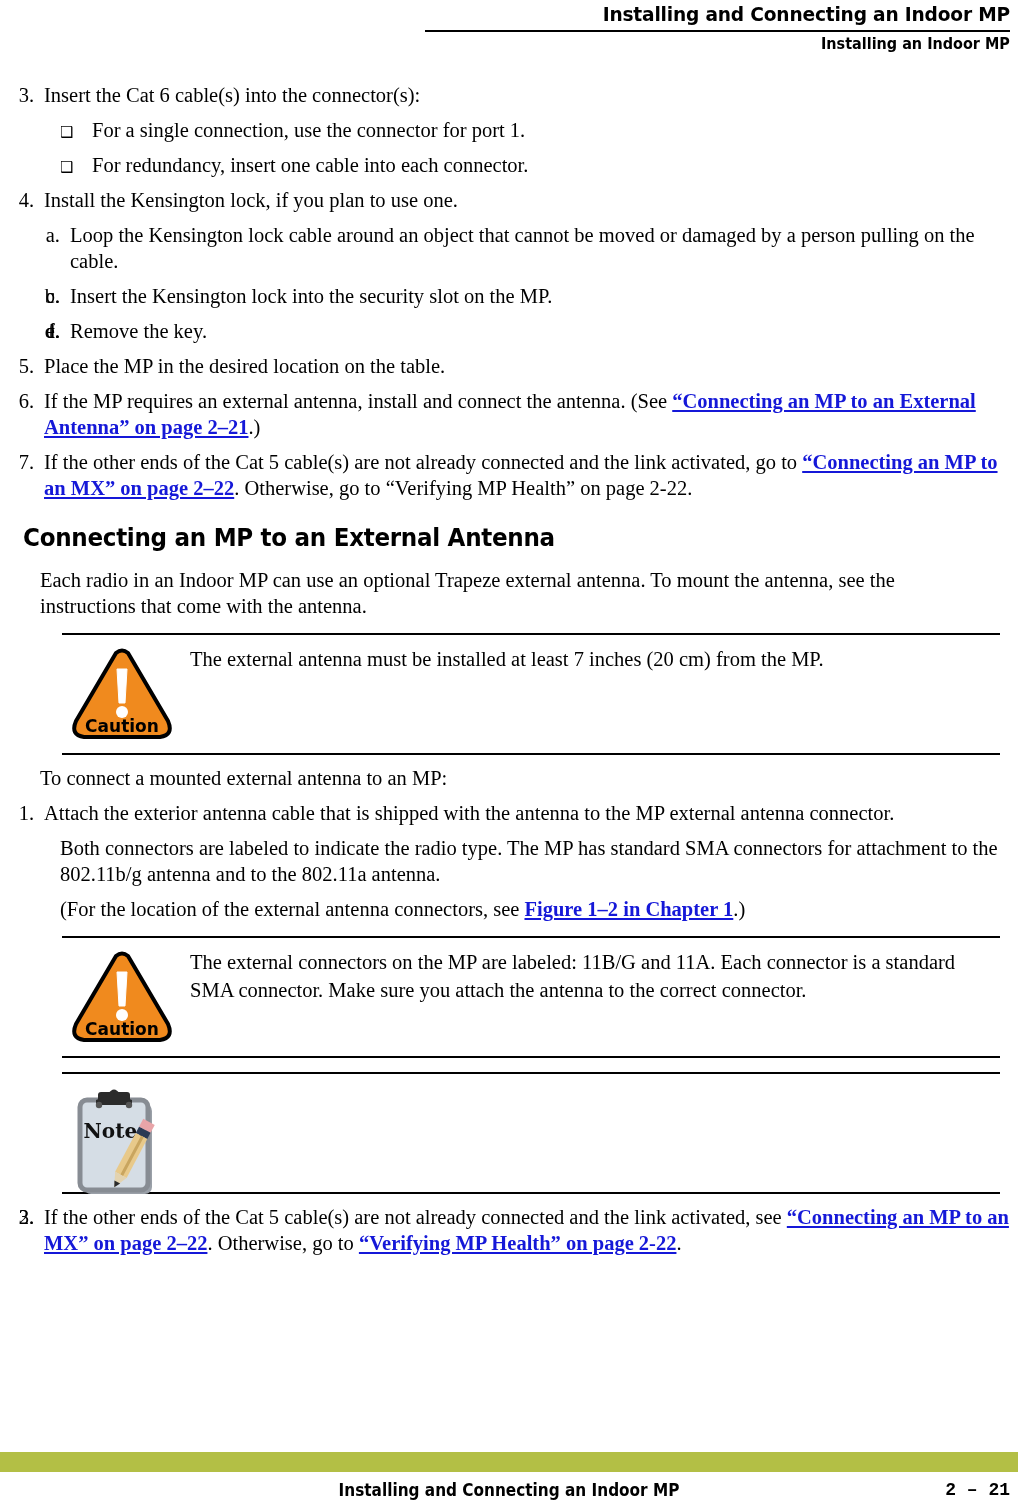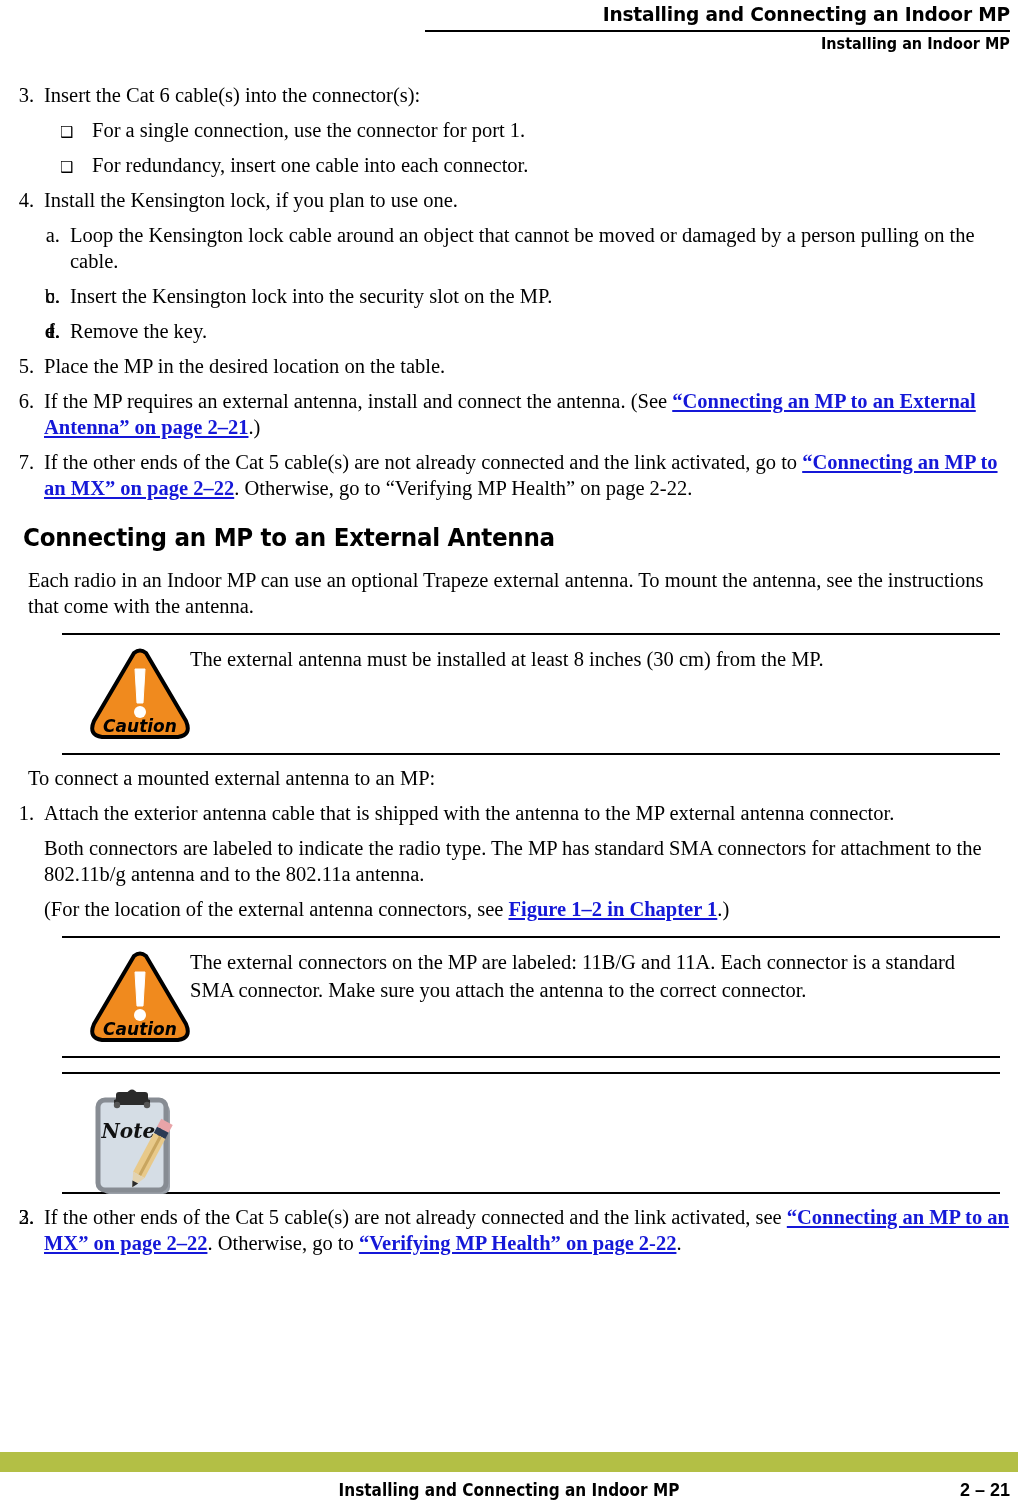--- a/index.html
+++ b/index.html
@@ -108,26 +108,26 @@
     left: 60px;
     top: 4px;
     font-size: 15px;
     line-height: 22px;
     font-family: "DejaVu Sans", sans-serif;
   }
 
   
   .sub-para {
     margin: 0 0 9px 0;
-    padding-left: 44px;
+    padding-left: 60px;
     padding-right: 8px;
   }
   .para {
     margin: 0 16px 9px 0;
-    padding-left: 28px;
+    padding-left: 40px;
     padding-right: 8px;
   }
 
   
   h2.section-heading {
     font-family: "DejaVu Sans", "Liberation Sans", sans-serif;
     font-weight: bold;
     font-size: 24px;
     line-height: 30px;
     margin: 22px 0 14px 0;
@@ -143,25 +143,24 @@
     margin: 14px 0 10px 0;
     padding: 0;
     border-top: 2px solid #000;
     border-bottom: 2px solid #000;
     min-height: 118px;
     margin-left: 62px;
     margin-right: 18px;
   }
   .admon .icon-cell {
     position: absolute;
-    left: 26px;
+    left: 8px;
     top: 12px;
     width: 110px;
     height: 100px;
-    font-style: italic;
   }
   .admon .admon-text {
     padding: 10px 4px 12px 128px;
     font-size: 20.5px;
     line-height: 28px;
     min-height: 96px;
     box-sizing: border-box;
   }
   .admon.centered-text .admon-text {
     padding-left: 128px;
@@ -214,21 +213,21 @@
     font-family: "DejaVu Sans", "Liberation Sans", sans-serif;
     font-weight: bold;
     font-size: 17px;
     line-height: 20px;
     transform: scaleX(0.9);
   }
   .footer-pageno {
     position: absolute;
     right: 8px;
     top: 70px;
-    font-family: Liberation Sans, sans-serif;
+    font-family: Liberation Mono, monospace;
     font-weight: bold;
     font-size: 18px;
     line-height: 20px;
   }
 </style>
 </head>
 <body>
 
 <div class="page-header">
   <div class="header-title">Installing and Connecting an Indoor MP</div>
@@ -299,21 +298,21 @@
     <div class="icon-cell">
       <div class="caution-icon">
         <svg width="104" height="94" viewBox="0 0 104 94" xmlns="http://www.w3.org/2000/svg">
           <path d="M46 6 Q52 1 58 6 L98 74 Q104 88 90 90 L14 90 Q0 88 6 74 Z" fill="#F08A1E" stroke="#000000" stroke-width="4" stroke-linejoin="round"></path>
           <path d="M47 22 L57 22 L55 56 L49 56 Z" fill="#FFFFFF" stroke="#FFFFFF" stroke-width="1"></path>
           <circle cx="52" cy="65" r="6" fill="#FFFFFF"></circle>
           <text x="52" y="85" text-anchor="middle" font-family="DejaVu Sans, sans-serif" font-size="17" font-weight="bold" fill="#000000">Caution</text>
         </svg>
       </div>
     </div>
-    <div class="admon-text">The external antenna must be installed at least 8 inches (30 cm) from the MP.</div>
+    <div class="admon-text">The external antenna must be installed at least 7 inches (20 cm) from the MP.</div>
   </div>
 
   <div class="para">To connect a mounted external antenna to an MP:</div>
 
   <div class="num-item">
     <span class="marker">1.</span>
     <span>Attach the exterior antenna cable that is shipped with the antenna to the MP external antenna connector.</span>
   </div>
   <div class="sub-para">Both connectors are labeled to indicate the radio type. The MP has standard SMA connectors for attachment to the 802.11b/g antenna and to the 802.11a antenna.</div>
   <div class="sub-para">

